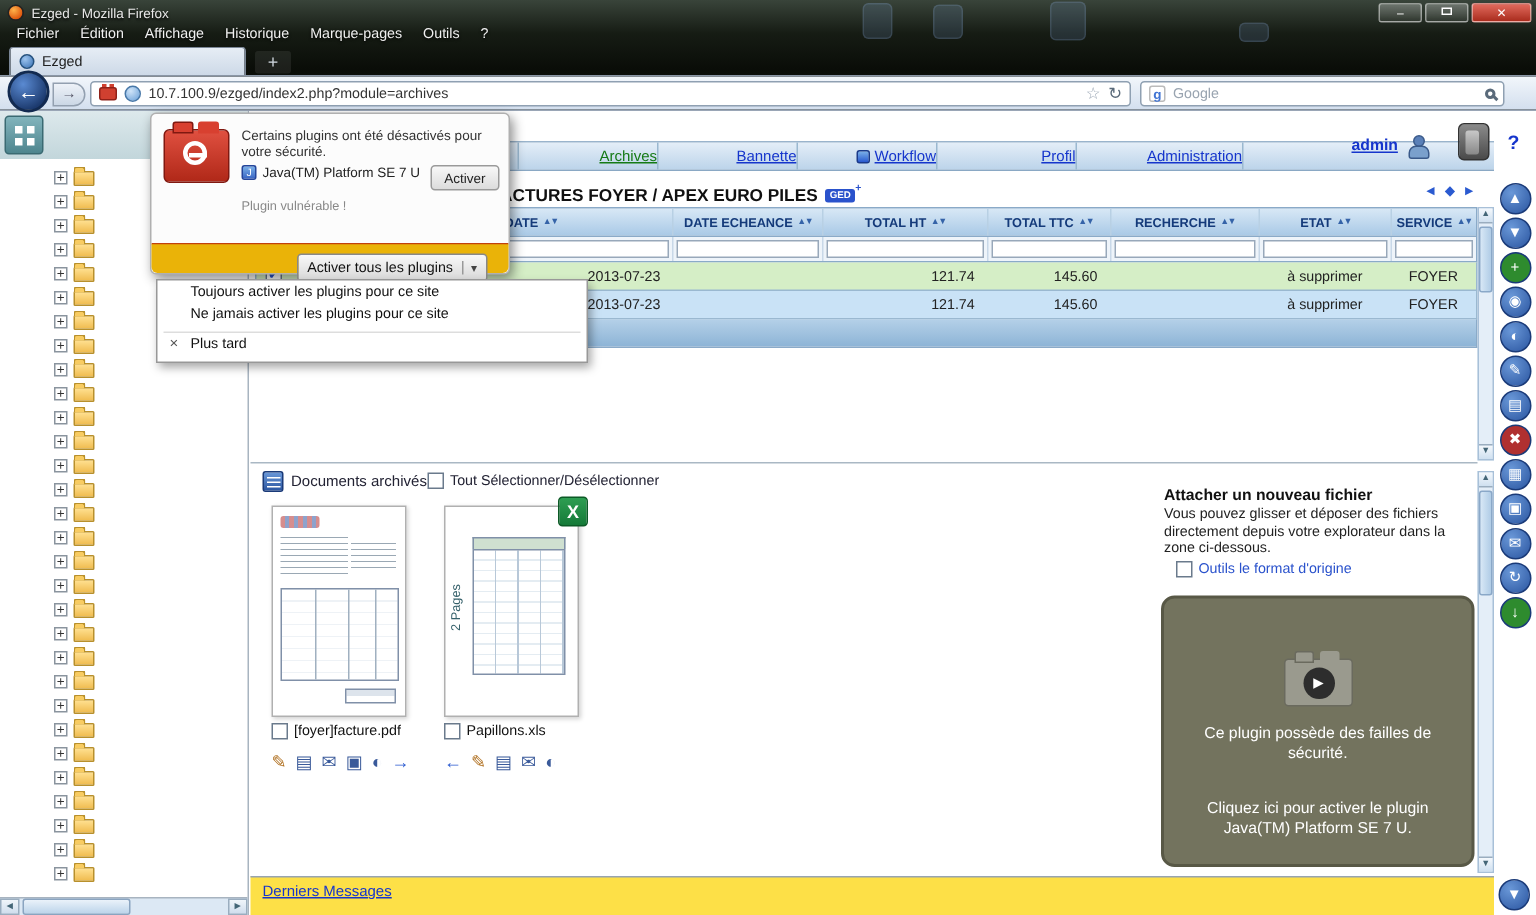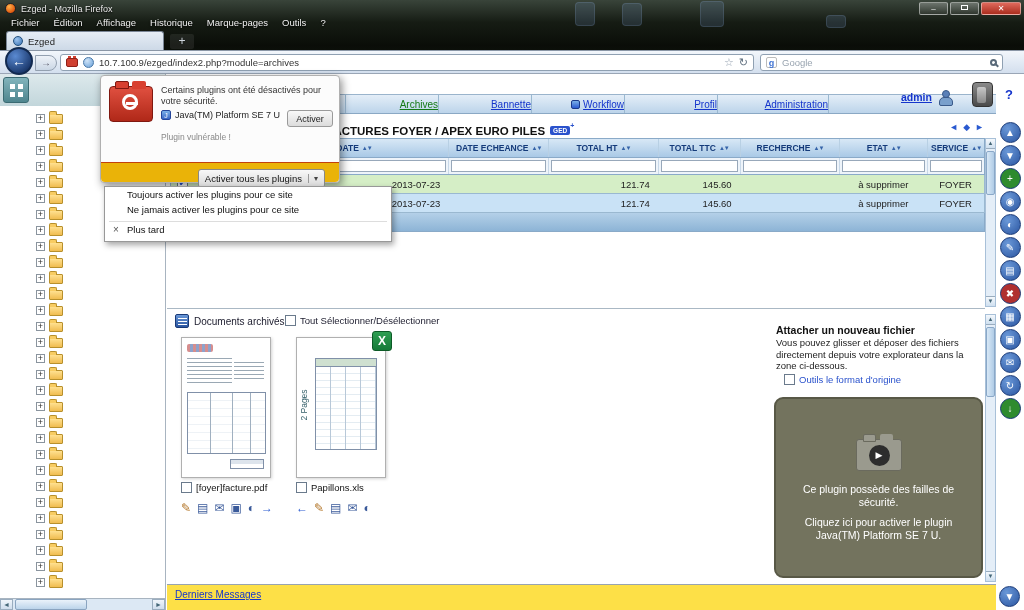--- a/index.html
+++ b/index.html
@@ -143,21 +143,21 @@
 .attach{position:absolute;left:607px;top:0;width:212px}
 .attach-title{position:absolute;left:2px;top:14px;font-size:10.5px;font-weight:bold;color:#111}
 .attach-body{position:absolute;left:2px;top:27px;width:208px;font-size:9.5px;color:#222;line-height:11.5px}
 .keep-row{position:absolute;left:10px;top:64px;display:flex;gap:4px;align-items:center}
 .keep-label{font-size:9.5px;color:#2a52cc}
 .dropzone{position:absolute;left:0;top:87px;width:209px;height:181px;background:#73735e;border:2px solid #585846;border-radius:9px;text-align:center;color:#fff}
 .dz-brick{margin:40px auto 12px;width:46px;height:32px;background:#9a9a8e;border:1px solid #6a6a5e;border-radius:3px;position:relative}
 .dz-brick::before{content:"";position:absolute;left:6px;top:-6px;width:11px;height:6px;background:#9a9a8e;border:1px solid #6a6a5e;border-radius:2px 2px 0 0;box-shadow:17px 0 0 #9a9a8e}
 .dz-play{position:absolute;left:12px;top:5px;width:21px;height:21px;border-radius:50%;background:#2d2d2d;color:#fff;font-size:9px;line-height:21px;text-align:center}
 .dz-l1{font-size:10.5px;padding:0 18px;line-height:13px}
-.dz-l2{font-size:10.5px;padding:0 14px;margin-top:7px;line-height:13px}
+.dz-l2{font-size:10.5px;padding:0 14px;margin-top:24px;line-height:13px}
 .statusbar{position:absolute;left:0;top:510px;width:829px;height:26px;border-top:1px solid #98a4b0;background:#fde047}
 .status-link{position:absolute;left:8px;top:4px;font-size:10px;color:#1535cc;text-decoration:underline}
 .logs{position:absolute;left:122px;top:2px}
 .log-line{font-size:9.5px;color:#128a12;line-height:11px}
 
 
 .doorhanger{position:absolute;left:100px;top:75px;width:240px;height:108px;background:#fcfcfc;border:1px solid #b0b0b0;border-radius:4px;box-shadow:2px 3px 8px rgba(0,0,0,.45);z-index:60}
 .red-brick{position:absolute;left:8px;top:10px;width:44px;height:36px;background:linear-gradient(#e05040,#b02818);border:1px solid #801810;border-radius:4px}
 .red-brick::before{content:"";position:absolute;left:5px;top:-6px;width:12px;height:6px;background:#d84030;border:1px solid #801810;border-radius:2px 2px 0 0;box-shadow:17px 0 0 #d84030}
 .no-sign{position:absolute;left:12px;top:7px;width:16px;height:16px;border:3px solid #fff;border-radius:50%}

